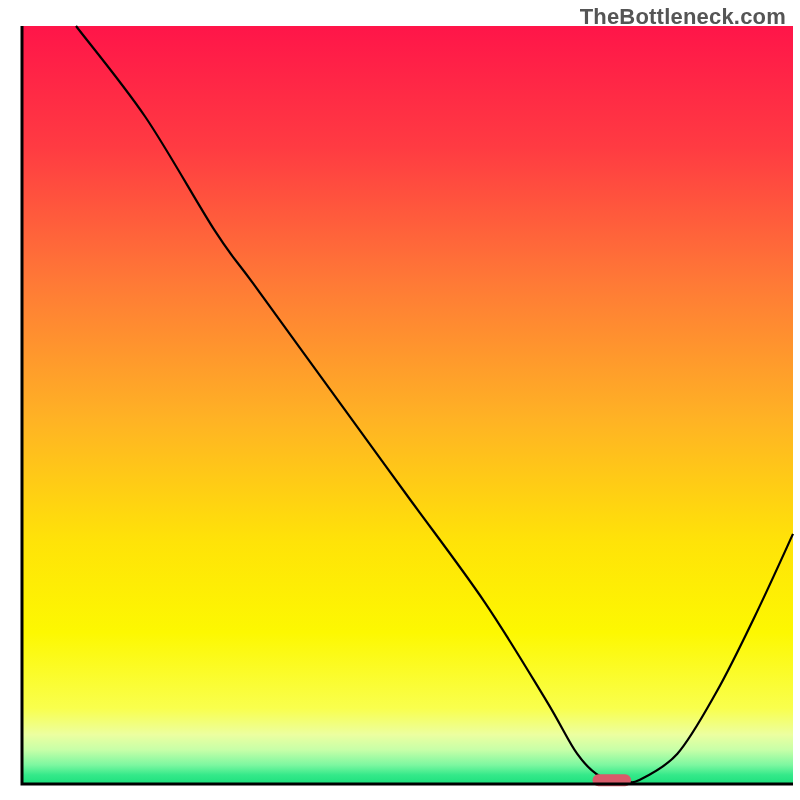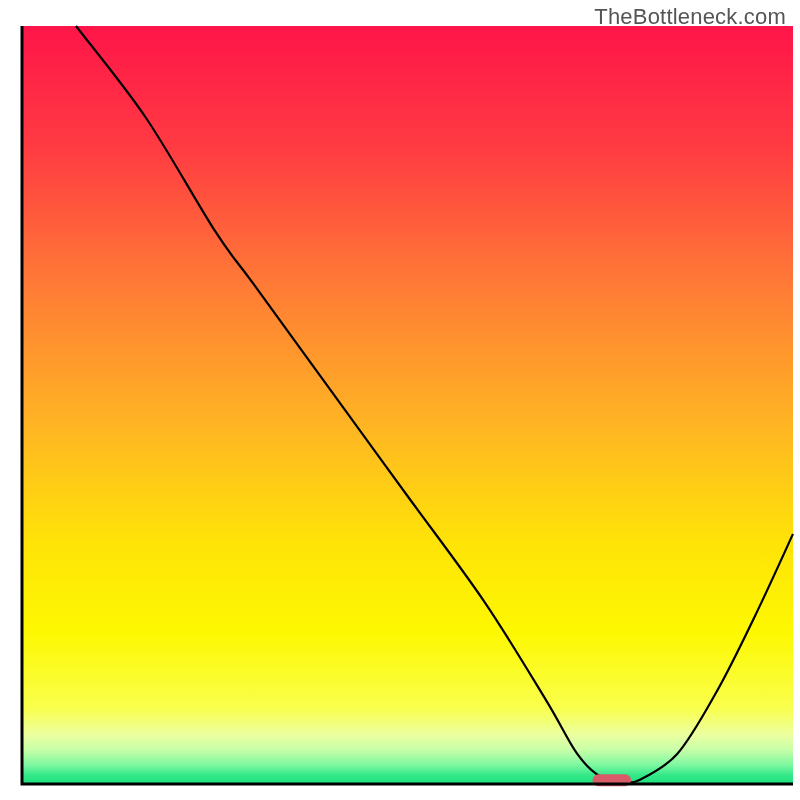--- a/index.html
+++ b/index.html
@@ -13,21 +13,21 @@
   .chart-container {
     position: relative;
     width: 800px;
     height: 800px;
   }
   .watermark {
     position: absolute;
     top: 4px;
     right: 14px;
     font-size: 22px;
-    font-weight: 400;
+    font-weight: 700;
     color: #555555;
     letter-spacing: 0.2px;
     z-index: 10;
   }
   svg.plot {
     position: absolute;
     left: 0;
     top: 0;
     width: 800px;
     height: 800px;

